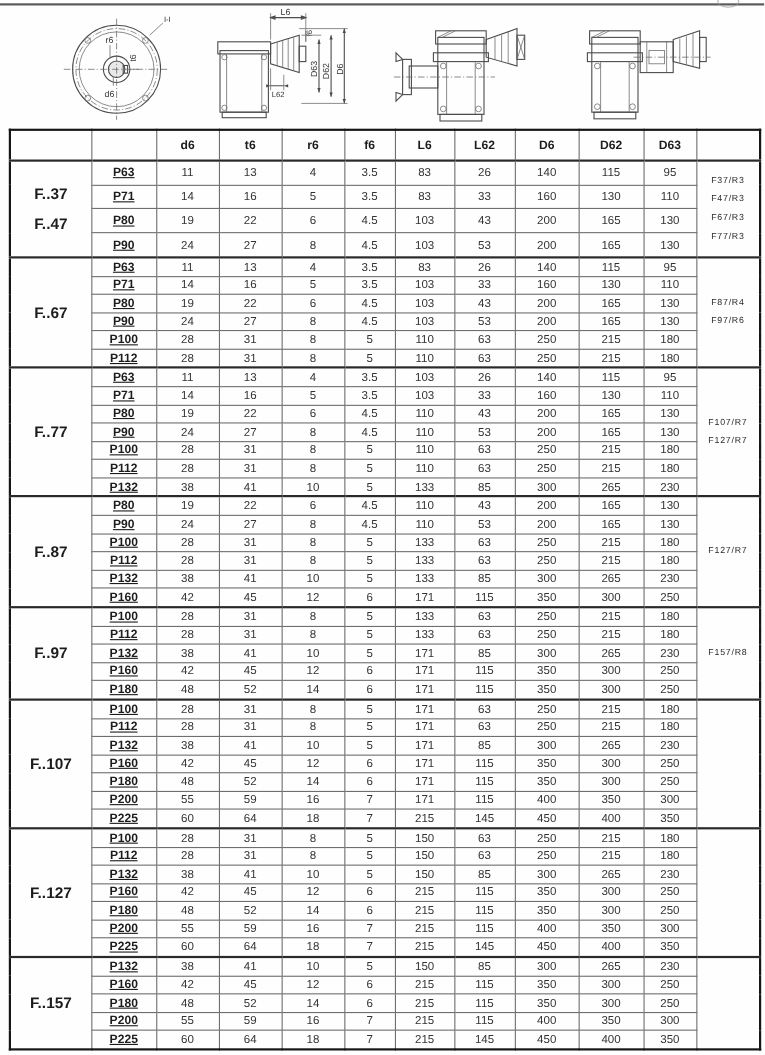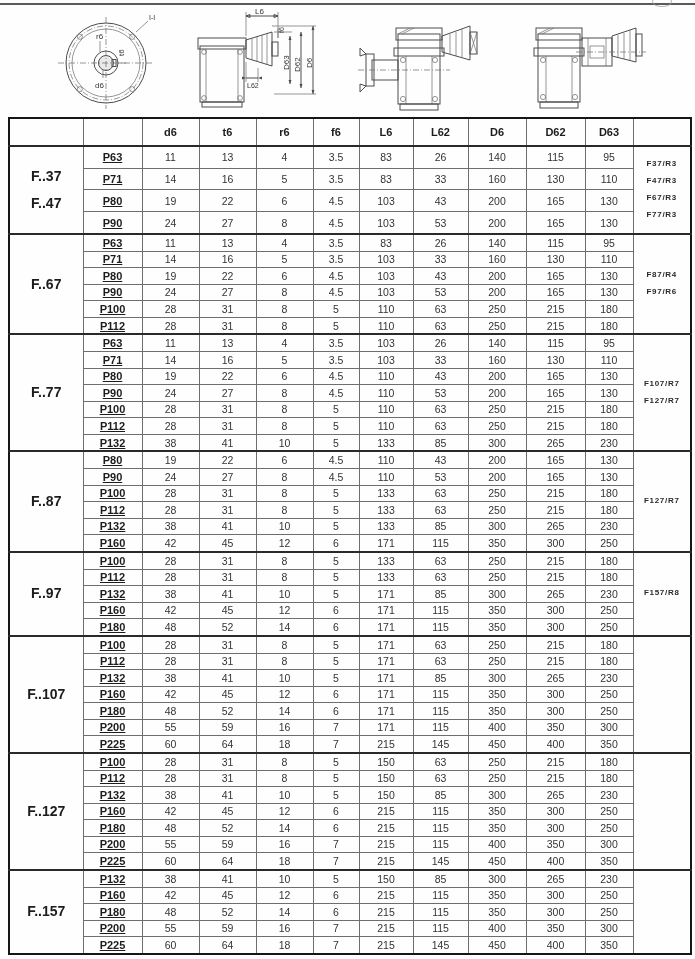--- a/index.html
+++ b/index.html
@@ -22,21 +22,21 @@
     border:2px solid #161616;}
   table.dims th,table.dims td{border:1px solid #6e6e6e;padding:0;text-align:center;
     vertical-align:middle;overflow:hidden;}
   thead th{height:26px;font-size:11px;font-weight:bold;color:#1c1c1c;
     border-bottom:2px solid #2a2a2a;}
   tr.group-first td{border-top:2px solid #2a2a2a;}
   td.grp{font-size:14px;font-weight:bold;color:#1c1c1c;line-height:1.95;margin-top:45px;}
   td.pcell{font-size:11px;font-weight:bold;color:#1c1c1c;text-decoration:underline;}
   td.vcell{font-size:10.5px;color:#333;}
   td.notes{font-size:8px;color:#2a2a2a;letter-spacing:.7px;line-height:2.1;
-    font-weight:700;margin-top:12px;}
+    font-weight:400;margin-top:12px;}
 </style>
 </head>
 <body>
 
 <div class="page">
   <div class="top-rule"></div>
   <div class="corner-mark"></div>
 
   <div class="drawing" style="left:48px;top:8px;">
     <svg width="130" height="106" viewBox="0 0 130 106">

